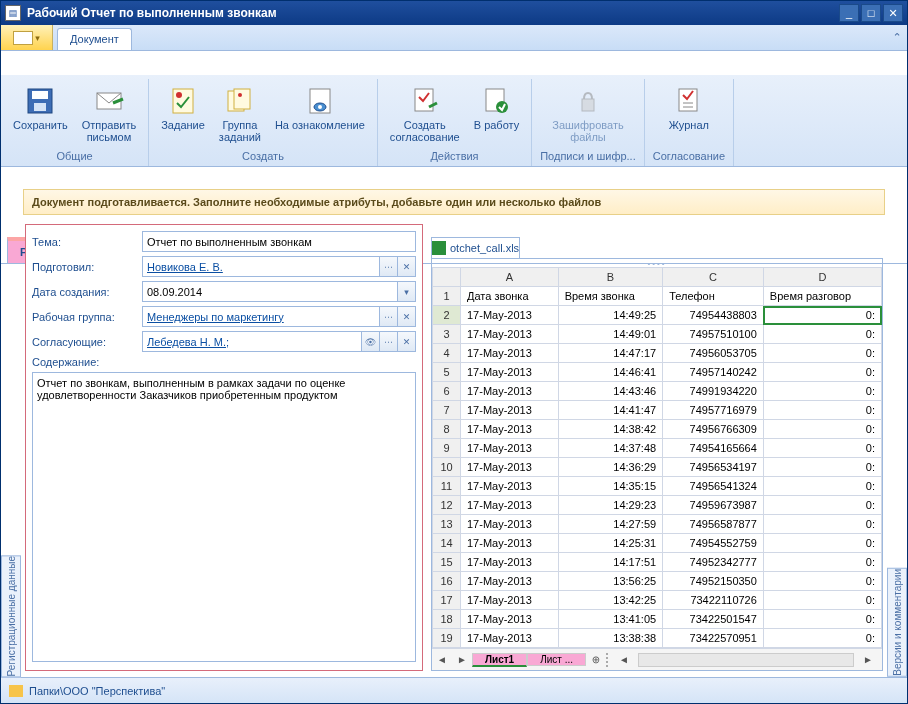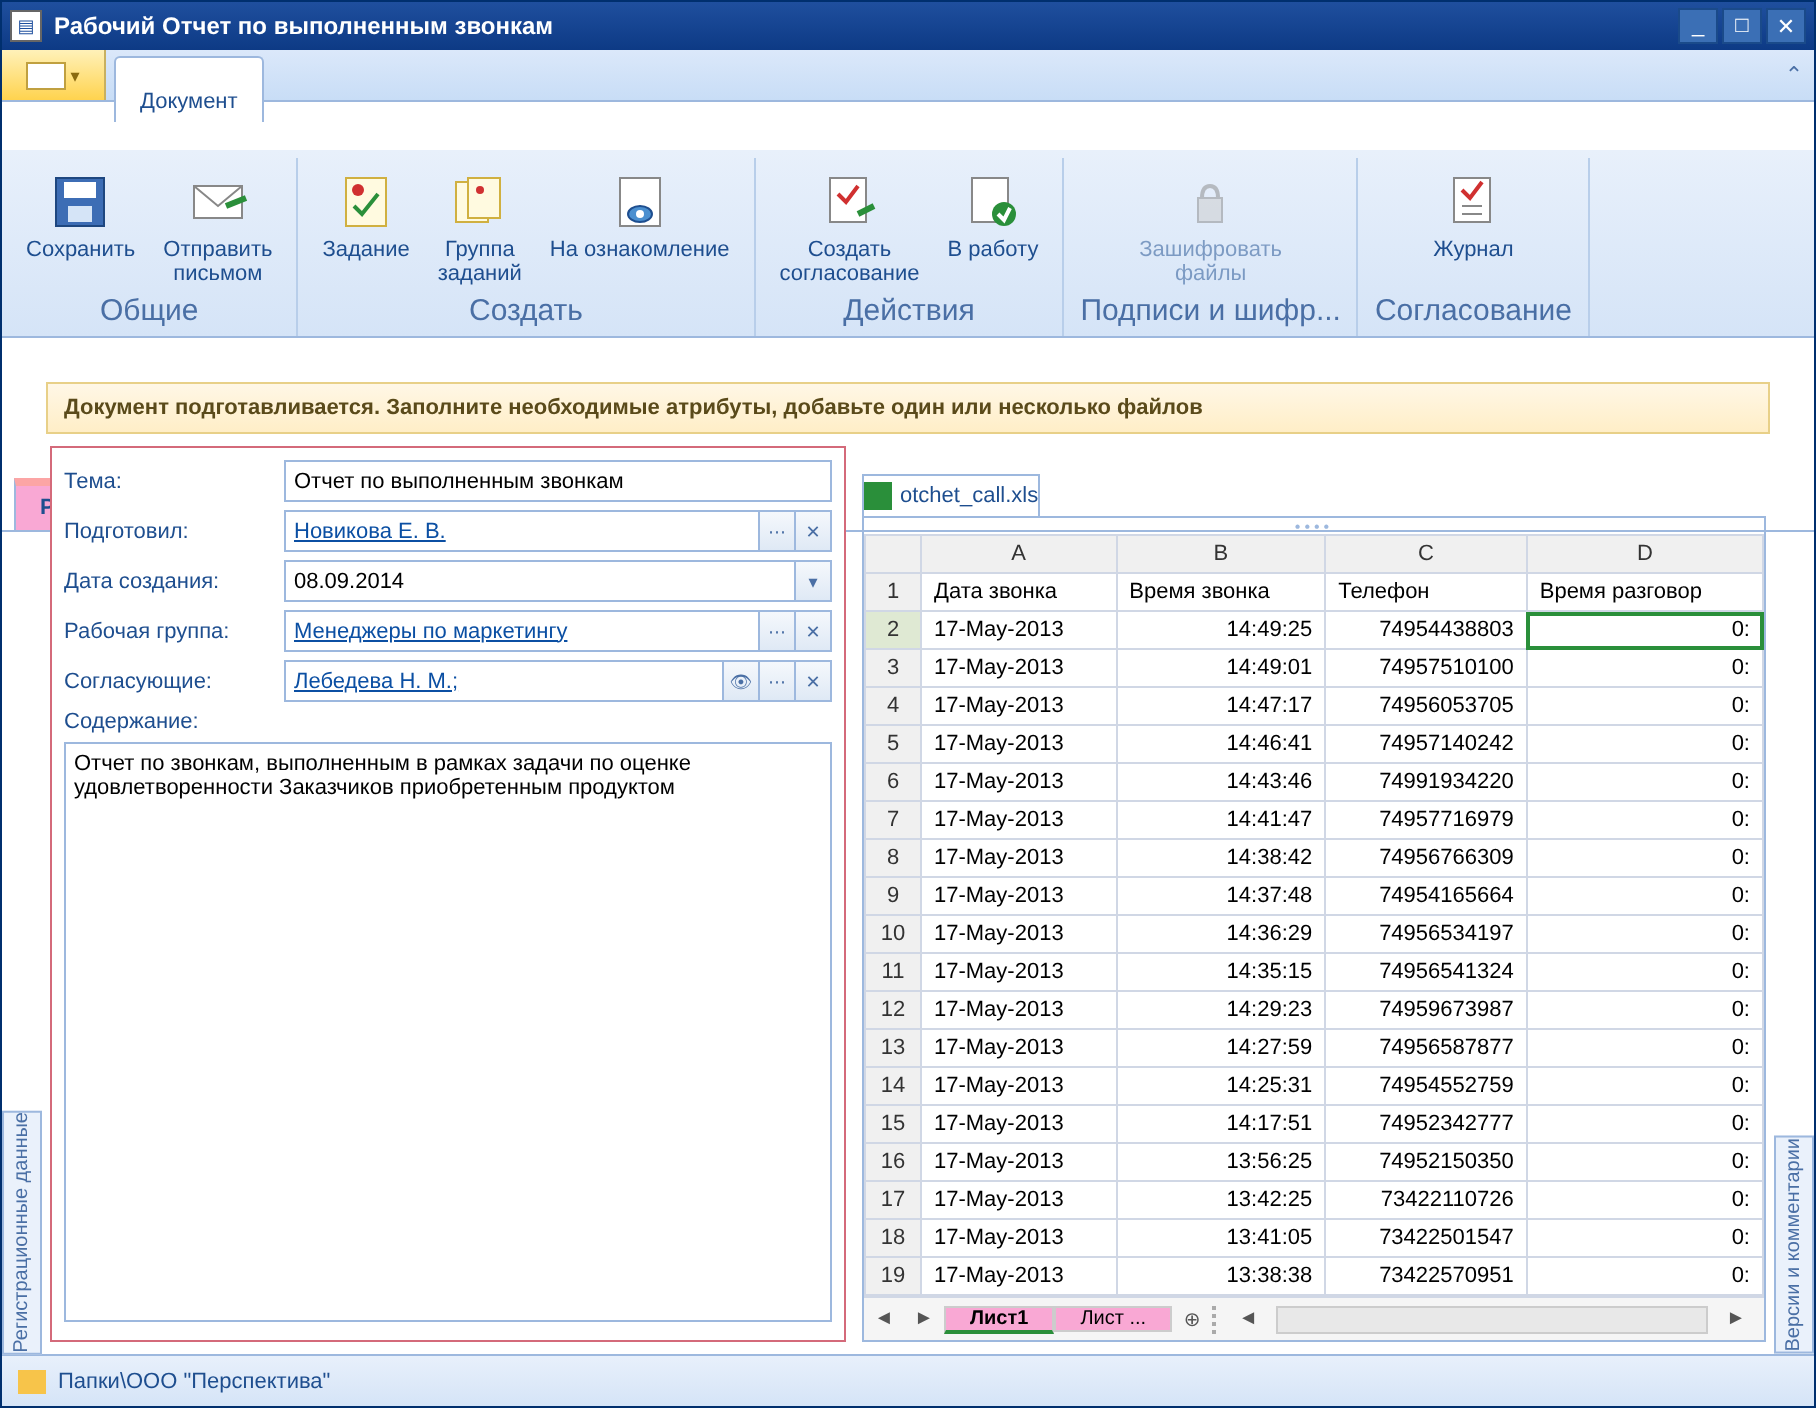--- a/index.html
+++ b/index.html
@@ -6,30 +6,30 @@
 body { background: #fff; font-size: 11px; }
 .window { width: 908px; height: 704px; border: 1px solid #002f6e; display: flex; flex-direction: column; }
 .titlebar { background: linear-gradient(#1f4f9e, #0d3a85); color: #fff; height: 24px; display: flex; align-items: center; padding: 0 4px; }
 .titlebar-icon { width: 16px; height: 16px; background: #fff; border: 1px solid #666; margin-right: 6px; display: flex; align-items: center; justify-content: center; font-size: 9px; color: #1f4f9e; }
 .titlebar-text { font-weight: bold; flex: 1; font-size: 12px; }
 .win-controls { display: flex; gap: 2px; }
 .win-btn { width: 20px; height: 18px; background: #3b6fb5; border: 1px solid #1a4a8a; color: #fff; display: flex; align-items: center; justify-content: center; cursor: pointer; font-size: 11px; }
 .ribbon-top { background: linear-gradient(#dbe8fa, #c8ddf6); height: 26px; display: flex; align-items: stretch; border-bottom: 1px solid #9db8de; }
 .app-btn { width: 52px; background: linear-gradient(#fff1b9, #ffd34e); border-right: 1px solid #c8b060; display: flex; align-items: center; justify-content: center; gap: 2px; }
 .app-btn-icon { width: 20px; height: 14px; background: #fff; border: 1px solid #c0a040; }
-.ribbon-tab { padding: 16px 12px; background: #fff; border: 1px solid #9db8de; border-bottom: none; margin-top: 3px; margin-left: 4px; border-radius: 3px 3px 0 0; color: #1e4e8f; font-size: 11px; }
+.ribbon-tab { padding: 4px 12px; background: #fff; border: 1px solid #9db8de; border-bottom: none; margin-top: 3px; margin-left: 4px; border-radius: 3px 3px 0 0; color: #1e4e8f; font-size: 11px; }
 .ribbon-collapse { margin-left: auto; width: 20px; display: flex; align-items: center; justify-content: center; color: #4a6fa5; cursor: pointer; }
 .ribbon-body { background: linear-gradient(#e8f0fb, #d5e4f7); min-height: 92px; display: flex; border-bottom: 1px solid #9db8de; padding: 4px 0 0 0; margin-top: 24px; }
 .ribbon-group { border-right: 1px solid #b8ceea; padding: 4px 8px 2px 8px; display: flex; flex-direction: column; align-items: center; }
 .ribbon-items { display: flex; gap: 6px; flex: 1; }
 .ribbon-item { display: flex; flex-direction: column; align-items: center; padding: 2px 4px; cursor: pointer; min-width: 50px; text-align: center; }
 .ribbon-item.disabled { opacity: 0.5; cursor: default; }
 .ribbon-icon { width: 32px; height: 32px; margin-bottom: 2px; display: flex; align-items: center; justify-content: center; }
 .ribbon-label { font-size: 11px; color: #1e4e8f; line-height: 12px; }
-.ribbon-group-title { font-size: 15px; color: #4a6fa5; text-align: left; padding: 2px 0; }
+.ribbon-group-title { font-size: 11px; color: #4a6fa5; text-align: left; padding: 2px 0; }
 .notice-bar { background: linear-gradient(#fff7e6, #ffeec7); border: 1px solid #e8d088; margin: 22px; padding: 6px 8px; color: #5a4a1a; font-size: 11px; font-weight: bold; }
 .tabs-row { display: flex; border-bottom: 1px solid #9db8de; padding-left: 6px; background: #fff; }
 .tab { padding: 5px 12px; border: 1px solid #9db8de; border-bottom: none; background: #e5e5e5; font-size: 11px; color: #1e4e8f; cursor: pointer; margin-right: -1px; }
 .tab.active { background: #f9a8d4; border-top: 4px solid #fca5a5; font-weight: bold; }
 .main-area { flex: 1; display: flex; min-height: 0; background: #fff; align-items: flex-end; }
 .side-strip { width: 20px; background: #eaf1fb; border: 1px solid #9db8de; display: flex; align-items: center; justify-content: center; writing-mode: vertical-rl; transform: rotate(180deg); font-size: 10px; color: #4a6fa5; cursor: pointer; }
 .form-panel { width: 398px; border: 1px solid #d46a7a; margin: 6px 4px; padding: 6px; background: #fff; overflow: auto; }
 .form-row { display: flex; align-items: center; margin-bottom: 4px; }
 .form-label { width: 110px; font-size: 11px; color: #1e4e8f; }
 .form-field { flex: 1; display: flex; }

